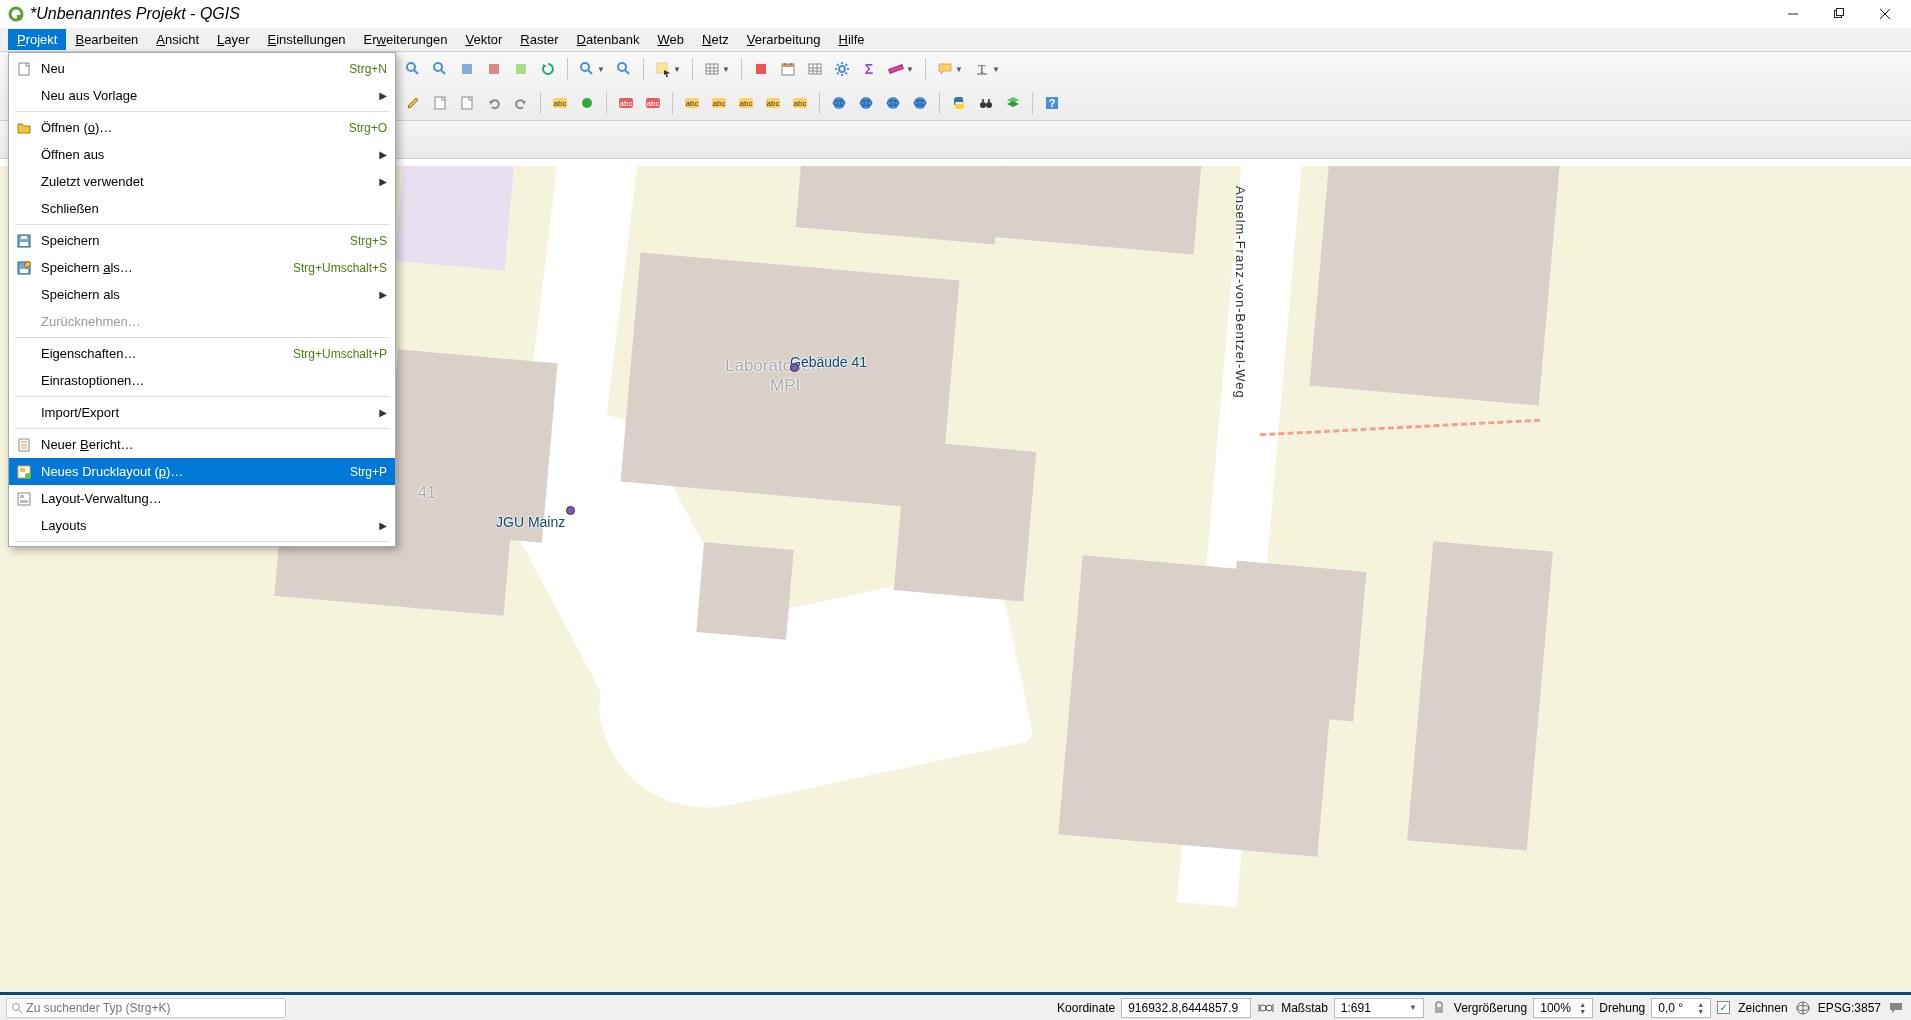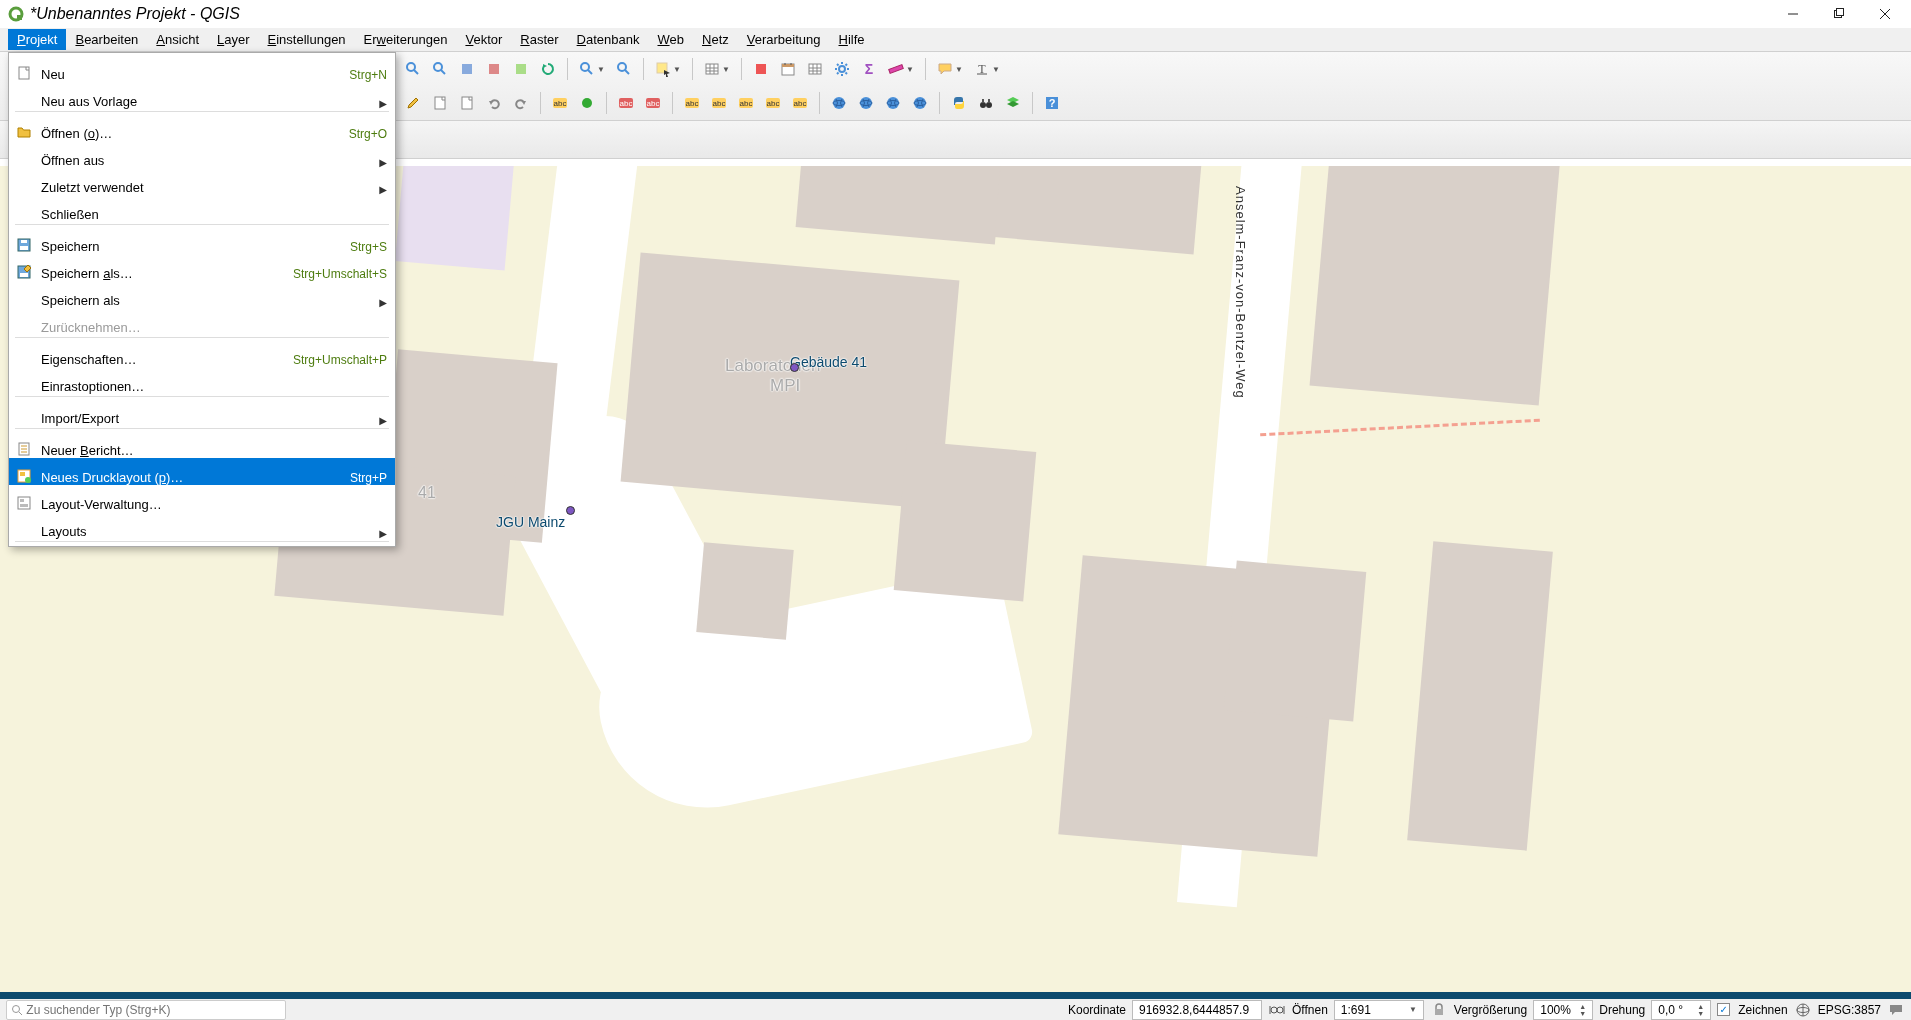--- a/index.html
+++ b/index.html
@@ -36,32 +36,32 @@
   .building { position: absolute; background: #d9d0c9; }
   .building.light { background: #e8dff0; }
   .map-label { position: absolute; font-size: 14px; color: #0c4a6e; text-shadow: 0 0 2px #fff,0 0 2px #fff,0 0 2px #fff; white-space: nowrap; }
   .map-label.faded { color: #aaa; }
   .map-point { position: absolute; width: 9px; height: 9px; background: #7e57c2; border: 1px solid #333; border-radius: 50%; }
   .dashed-line { position: absolute; border-top: 3px dashed #f4a090; }
   .road-label { position: absolute; font-size: 13px; color: #333; writing-mode: vertical-rl; letter-spacing: 1px; }
   
   
   .dropdown { position: absolute; top: 52px; left: 8px; width: 388px; background: #fff; border: 1px solid #aaa; box-shadow: 3px 3px 8px rgba(0,0,0,0.3); z-index: 100; padding: 2px 0; }
-  .dd-item { display: flex; align-items: flex-end; height: 27px; padding: 0 8px 0 4px; cursor: pointer; font-size: 13px; }
+  .dd-item { display: flex; align-items: center; height: 27px; padding: 0 8px 0 4px; cursor: pointer; font-size: 13px; }
   .dd-item.highlight { background: #0078d7; color: #fff; }
   .dd-item.disabled { color: #9a9a9a; }
   .dd-item .dd-icon { width: 22px; height: 18px; margin-right: 6px; display: flex; align-items: center; justify-content: center; flex-shrink: 0; }
   .dd-item .dd-label { flex: 1; }
   .dd-item .dd-accel { color: #4d7c0f; font-size: 12px; margin-left: 30px; }
   .dd-item.highlight .dd-accel { color: #fff; }
   .dd-item .dd-arrow { font-size: 10px; margin-left: auto; color: #333; }
   .dd-sep { height: 1px; background: #ddd; margin: 2px 6px; }
   
   
-  .statusbar { position: absolute; bottom: 0; left: 0; right: 0; height: 28px; background: #f0f0f0; border-top: 7px solid #0c4a6e; display: flex; align-items: center; padding: 0 6px; font-size: 12px; gap: 6px; }
+  .statusbar { position: absolute; bottom: 0; left: 0; right: 0; height: 28px; background: #f0f0f0; border-top: 3px solid #0c4a6e; display: flex; align-items: center; padding: 0 6px; font-size: 12px; gap: 6px; }
   .statusbar .sb-search { flex: 0 0 280px; display: flex; align-items: center; border: 1px solid #ccc; height: 20px; padding: 0 4px; background: #fff; border-radius: 2px; color: #888; }
   .statusbar .sb-search input { border: none; outline: none; font-size: 12px; width: 100%; background: transparent; }
   .statusbar .sb-fill { flex: 1; }
   .statusbar .sb-label {}
   .statusbar .sb-field { border: 1px solid #bbb; background: #fff; padding: 1px 6px; height: 20px; display: flex; align-items: center; font-size: 12px; }
   .statusbar .sb-field.wide { width: 130px; }
   .statusbar .sb-field.med { width: 90px; justify-content: space-between; }
   .statusbar .sb-field.sm { width: 60px; justify-content: space-between; }
   .statusbar .spinner { display: flex; flex-direction: column; font-size: 7px; line-height: 7px; color: #555; margin-left: 4px; }
   .statusbar .sb-checkbox { width: 13px; height: 13px; border: 1px solid #888; background: #fff; display: inline-flex; align-items: center; justify-content: center; font-size: 10px; color: #0078d7; margin-right: 2px; }
@@ -577,21 +577,21 @@
       <span>916932.8,6444857.9</span>
     </div>
   <span class="sb-icon">
       <svg width="16" height="16">
         <circle cx="5" cy="8" r="3" fill="none" stroke="#555"></circle>
         <circle cx="11" cy="8" r="3" fill="none" stroke="#555"></circle>
         <line x1="1" y1="4" x2="1" y2="12" stroke="#555"></line>
         <line x1="15" y1="4" x2="15" y2="12" stroke="#555"></line>
       </svg>
     </span>
-  <span class="sb-label">Öffnen</span>
+  <span class="sb-label">Maßstab</span>
   <div class="sb-field med">
       <span>1:691</span>
       <span class="sb-drop">▼</span>
     </div>
   <span class="sb-icon">
       <svg width="14" height="14">
         <rect x="3" y="6" width="8" height="6" fill="#aaa"></rect>
         <path d="M4 6 V4 a3 3 0 0 1 6 0 V6" fill="none" stroke="#888" stroke-width="1.5"></path>
       </svg>
     </span>

